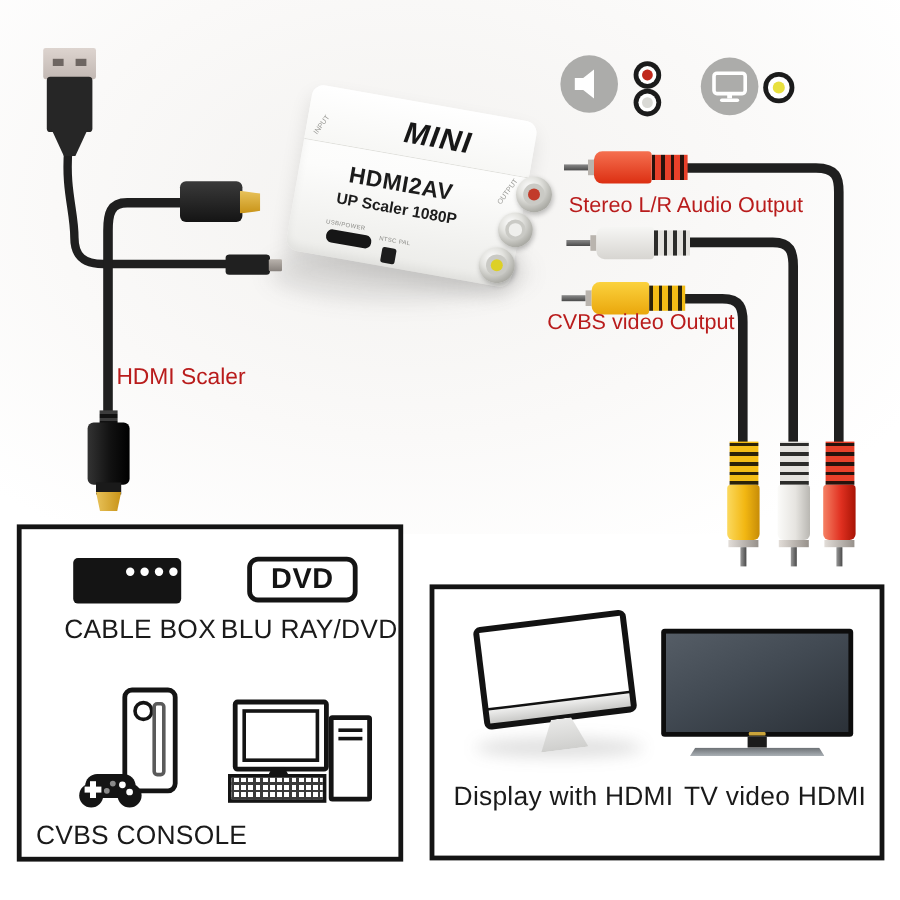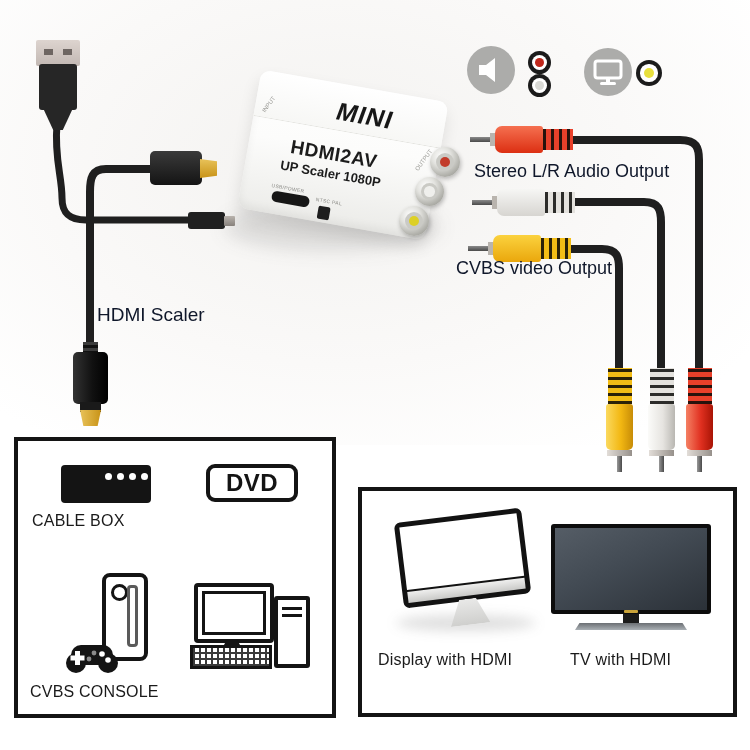--- a/index.html
+++ b/index.html
@@ -1,21 +1,21 @@
 <!DOCTYPE html>
 <html><head>
 <meta charset="utf-8">
 <style>
   html,body{margin:0;padding:0;background:#fff;}
   .stage{position:relative;width:750px;height:750px;overflow:hidden;background:#fff;
          font-family:"Liberation Sans",sans-serif;color:#2b2b2b;}
   .abs{position:absolute;}
   .photo-bg{left:0;top:0;width:750px;height:445px;
     background:radial-gradient(ellipse at 45% 38%, #f3f2f0 0%, #faf9f8 50%, #ffffff 85%);}
-  .lbl{position:absolute;color:#0f172a;white-space:nowrap;z-index:6;}
+  .lbl{position:absolute;color:#b91c1c;white-space:nowrap;z-index:6;}
   .lbl-lg{font-size:19px;}
   .lbl-md{font-size:18px;}
 
   
   svg.cables{position:absolute;left:0;top:0;z-index:1;}
   .cable{fill:none;stroke:#1f1f1f;stroke-linecap:round;stroke-linejoin:round;}
 
   
   .usb-metal{left:36px;top:40px;width:44px;height:26px;border-radius:2px;
     background:linear-gradient(180deg,#ddd4cf,#c2b8b3);z-index:4;}
@@ -94,22 +94,22 @@
   .vred .vbody{background:linear-gradient(90deg,#f58063,#e03020 55%,#a81405);}
 
   
   .gcircle{position:absolute;border-radius:50%;background:#acacaa;display:grid;place-items:center;z-index:4;}
   .rca-icon{position:absolute;border-radius:50%;background:#1b1b1b;display:grid;place-items:center;z-index:4;}
   .rca-icon .mid{width:66%;height:66%;border-radius:50%;background:#fff;display:grid;place-items:center;}
   .rca-icon .core{width:58%;height:58%;border-radius:50%;}
 
   
   .frame{position:absolute;border:4px solid #141414;background:#fff;z-index:2;}
-  .itm-lbl{position:absolute;font-size:16px;font-weight:500;letter-spacing:.2px;color:#1a1a1a;
-    text-align:left;white-space:nowrap;}
+  .itm-lbl{position:absolute;font-size:22px;font-weight:500;letter-spacing:.2px;color:#1a1a1a;
+    text-align:right;white-space:nowrap;}
 
   .cbx-icon{position:absolute;background:#141414;border-radius:4px;}
   .cbx-dot{position:absolute;width:7px;height:7px;border-radius:50%;background:#fff;top:8px;}
 
   .dvd-icon{position:absolute;border:4px solid #141414;border-radius:9px;background:#fff;
     display:grid;place-items:center;font-weight:800;font-size:24px;color:#141414;letter-spacing:.5px;}
 
   .console-tower{position:absolute;border:4px solid #141414;border-radius:8px;background:#fff;}
   .console-power{position:absolute;left:5px;top:7px;width:11px;height:11px;border:3px solid #141414;border-radius:50%;}
   .console-slot{position:absolute;right:6px;top:8px;width:5px;height:56px;border:3px solid #5a5a5a;border-radius:4px;}
@@ -286,20 +286,21 @@
       <div class="cbx-dot" style="left:44px;"></div>
       <div class="cbx-dot" style="left:56px;"></div>
       <div class="cbx-dot" style="left:68px;"></div>
       <div class="cbx-dot" style="left:80px;"></div>
     </div>
     <div class="itm-lbl" style="left:14px;top:71px;width:148px;">CABLE BOX</div>
 
     <div class="dvd-icon" style="left:188px;top:23px;width:84px;height:30px;">
       <span>DVD</span>
     </div>
+    <div class="itm-lbl" style="left:166px;top:71px;width:140px;">BLU RAY/DVD</div>
 
     <div class="console-tower" style="left:84px;top:132px;width:38px;height:80px;">
       <div class="console-power"></div>
       <div class="console-slot"></div>
     </div>
     <svg style="position:absolute;left:46px;top:198px;" width="56" height="38" viewBox="0 0 56 38">
       <rect x="7" y="6" width="42" height="20" rx="10" fill="#141414"></rect>
       <circle cx="12" cy="24" r="10" fill="#141414"></circle>
       <circle cx="44" cy="24" r="10" fill="#141414"></circle>
       <rect x="11" y="12" width="5" height="14" fill="#fff"></rect>
@@ -336,16 +337,16 @@
     <div class="tv" style="left:189px;top:33px;">
       <div class="tv-frame">
         <div class="tv-panel"></div>
         <div class="tv-logo"></div>
       </div>
       <div class="tv-neck"></div>
       <div class="tv-base"></div>
     </div>
 
     <div class="itm-lbl" style="left:16px;top:160px;width:170px;font-weight:400;">Display with HDMI</div>
-    <div class="itm-lbl" style="left:208px;top:160px;width:130px;font-weight:400;">TV with HDMI</div>
+    <div class="itm-lbl" style="left:208px;top:160px;width:130px;font-weight:400;">TV video HDMI</div>
   </div>
 
 </div>
 
 </body></html>

